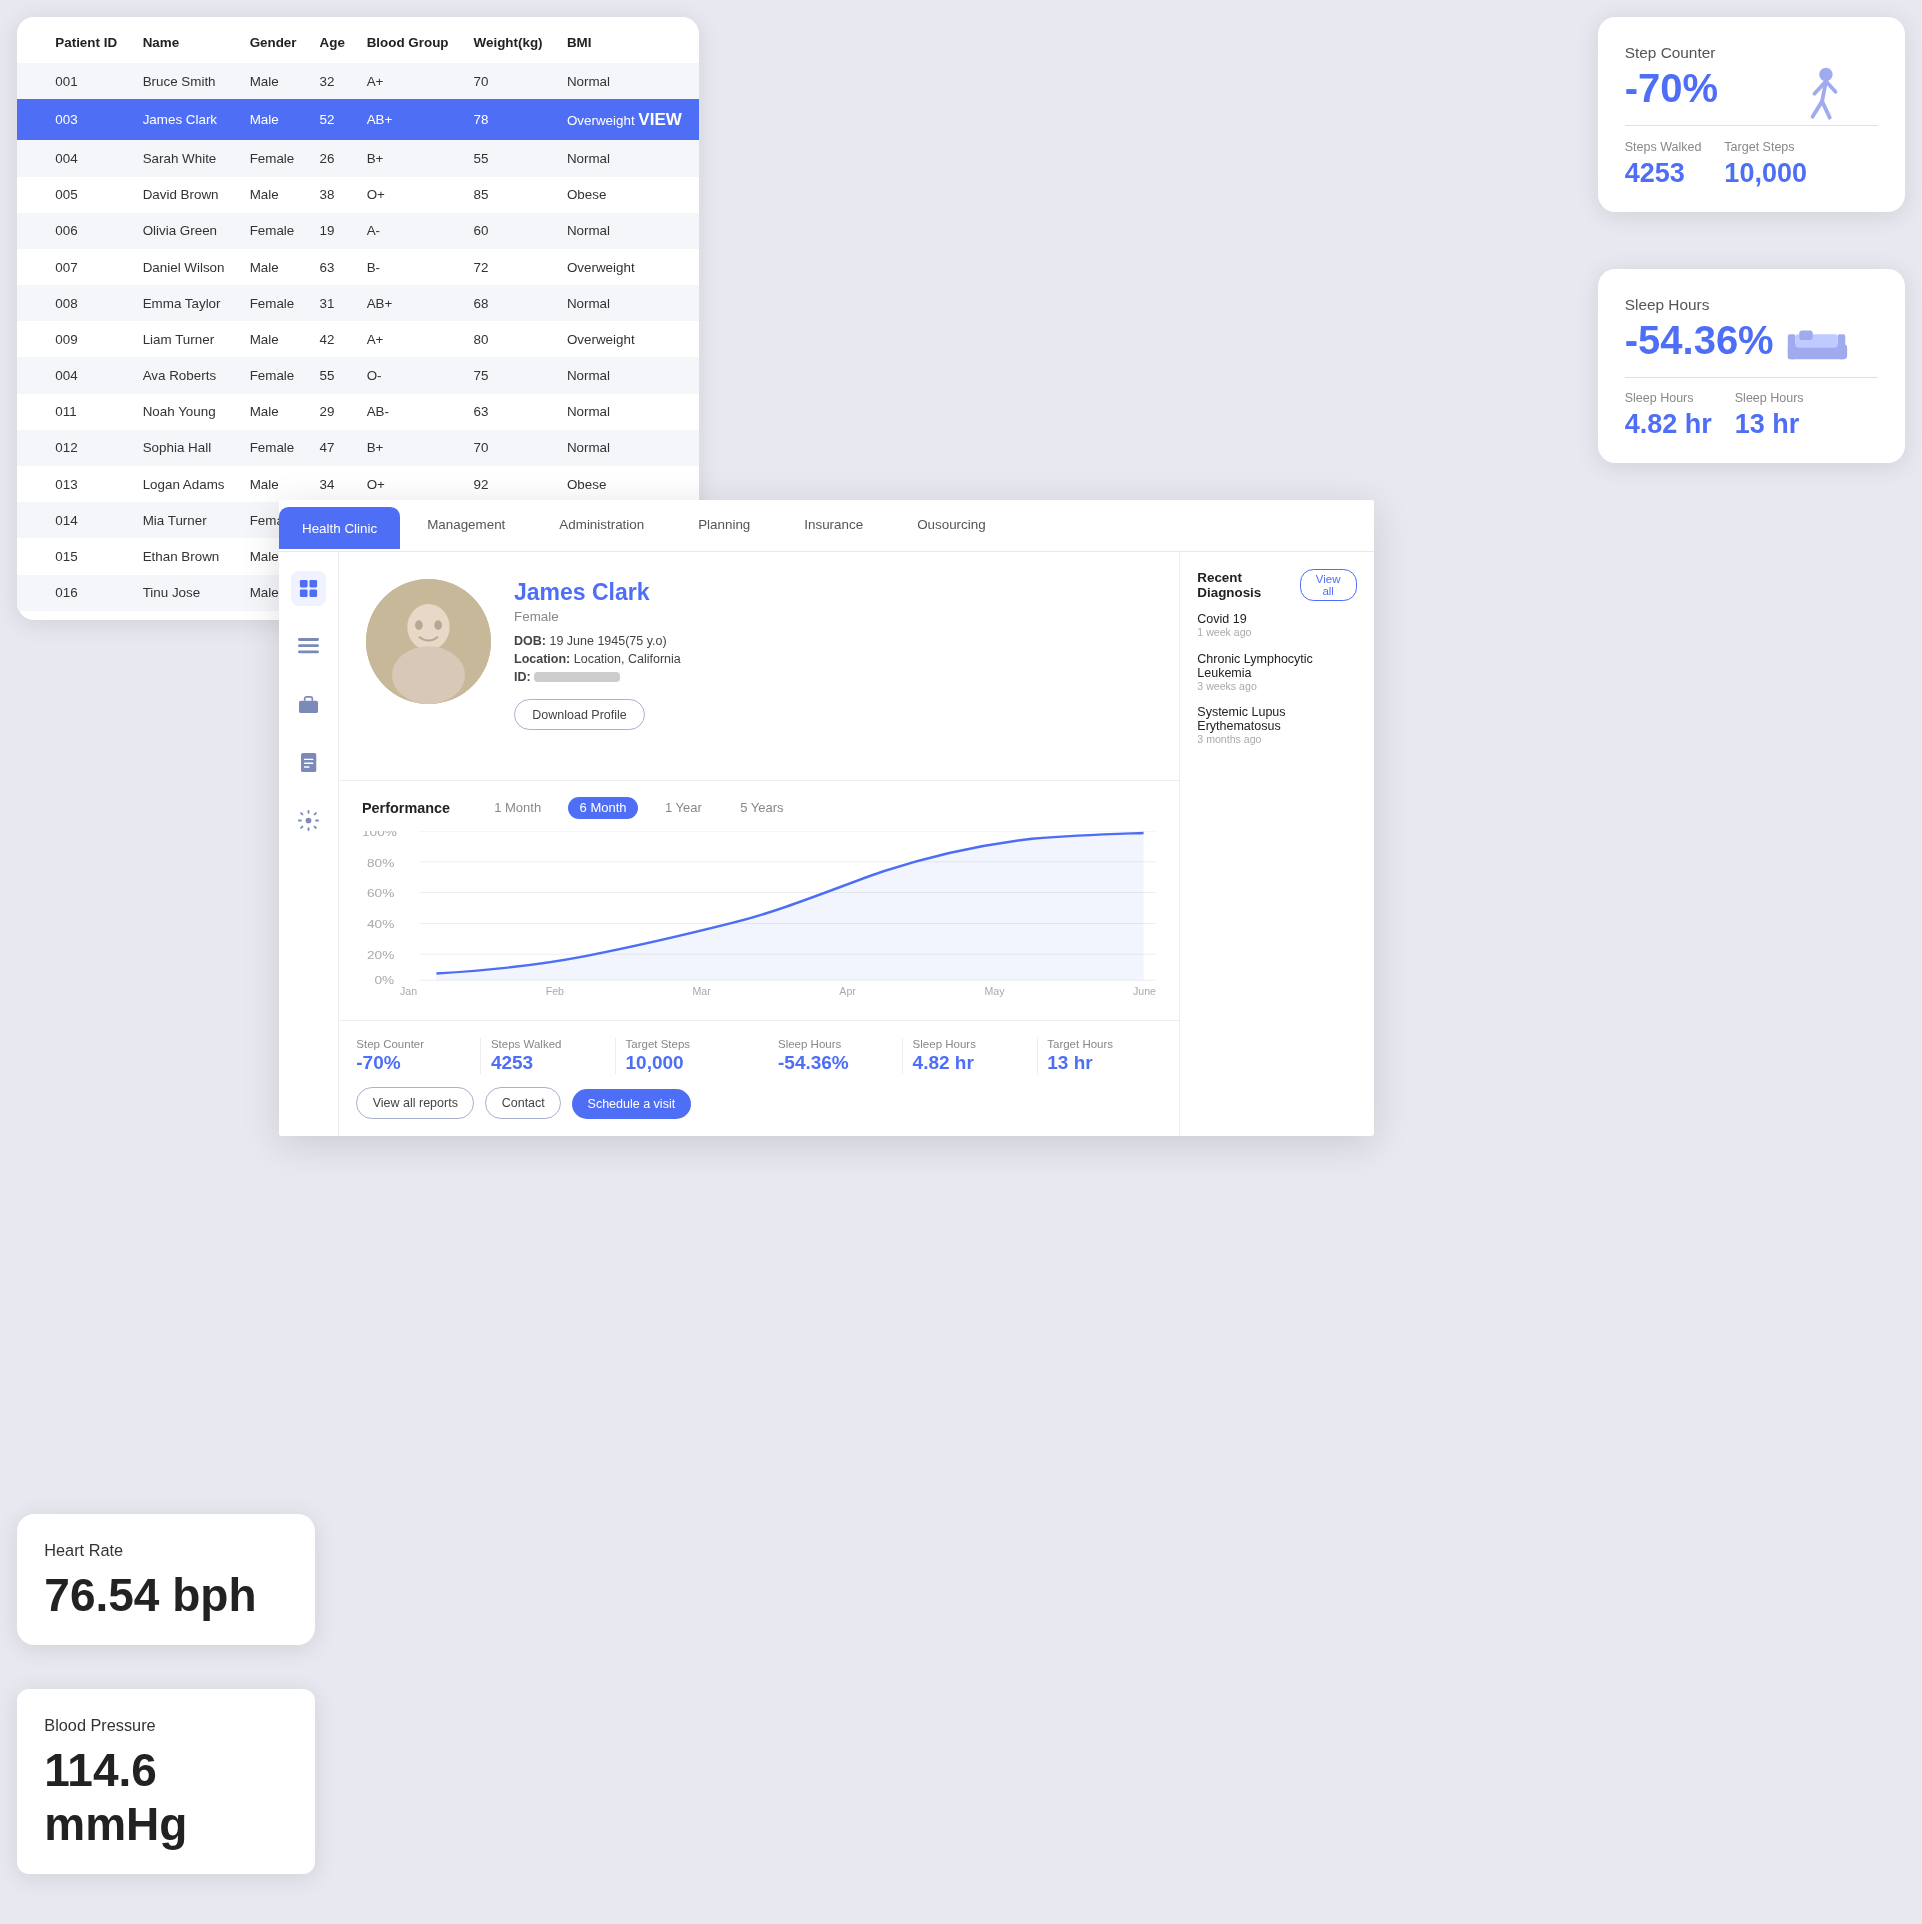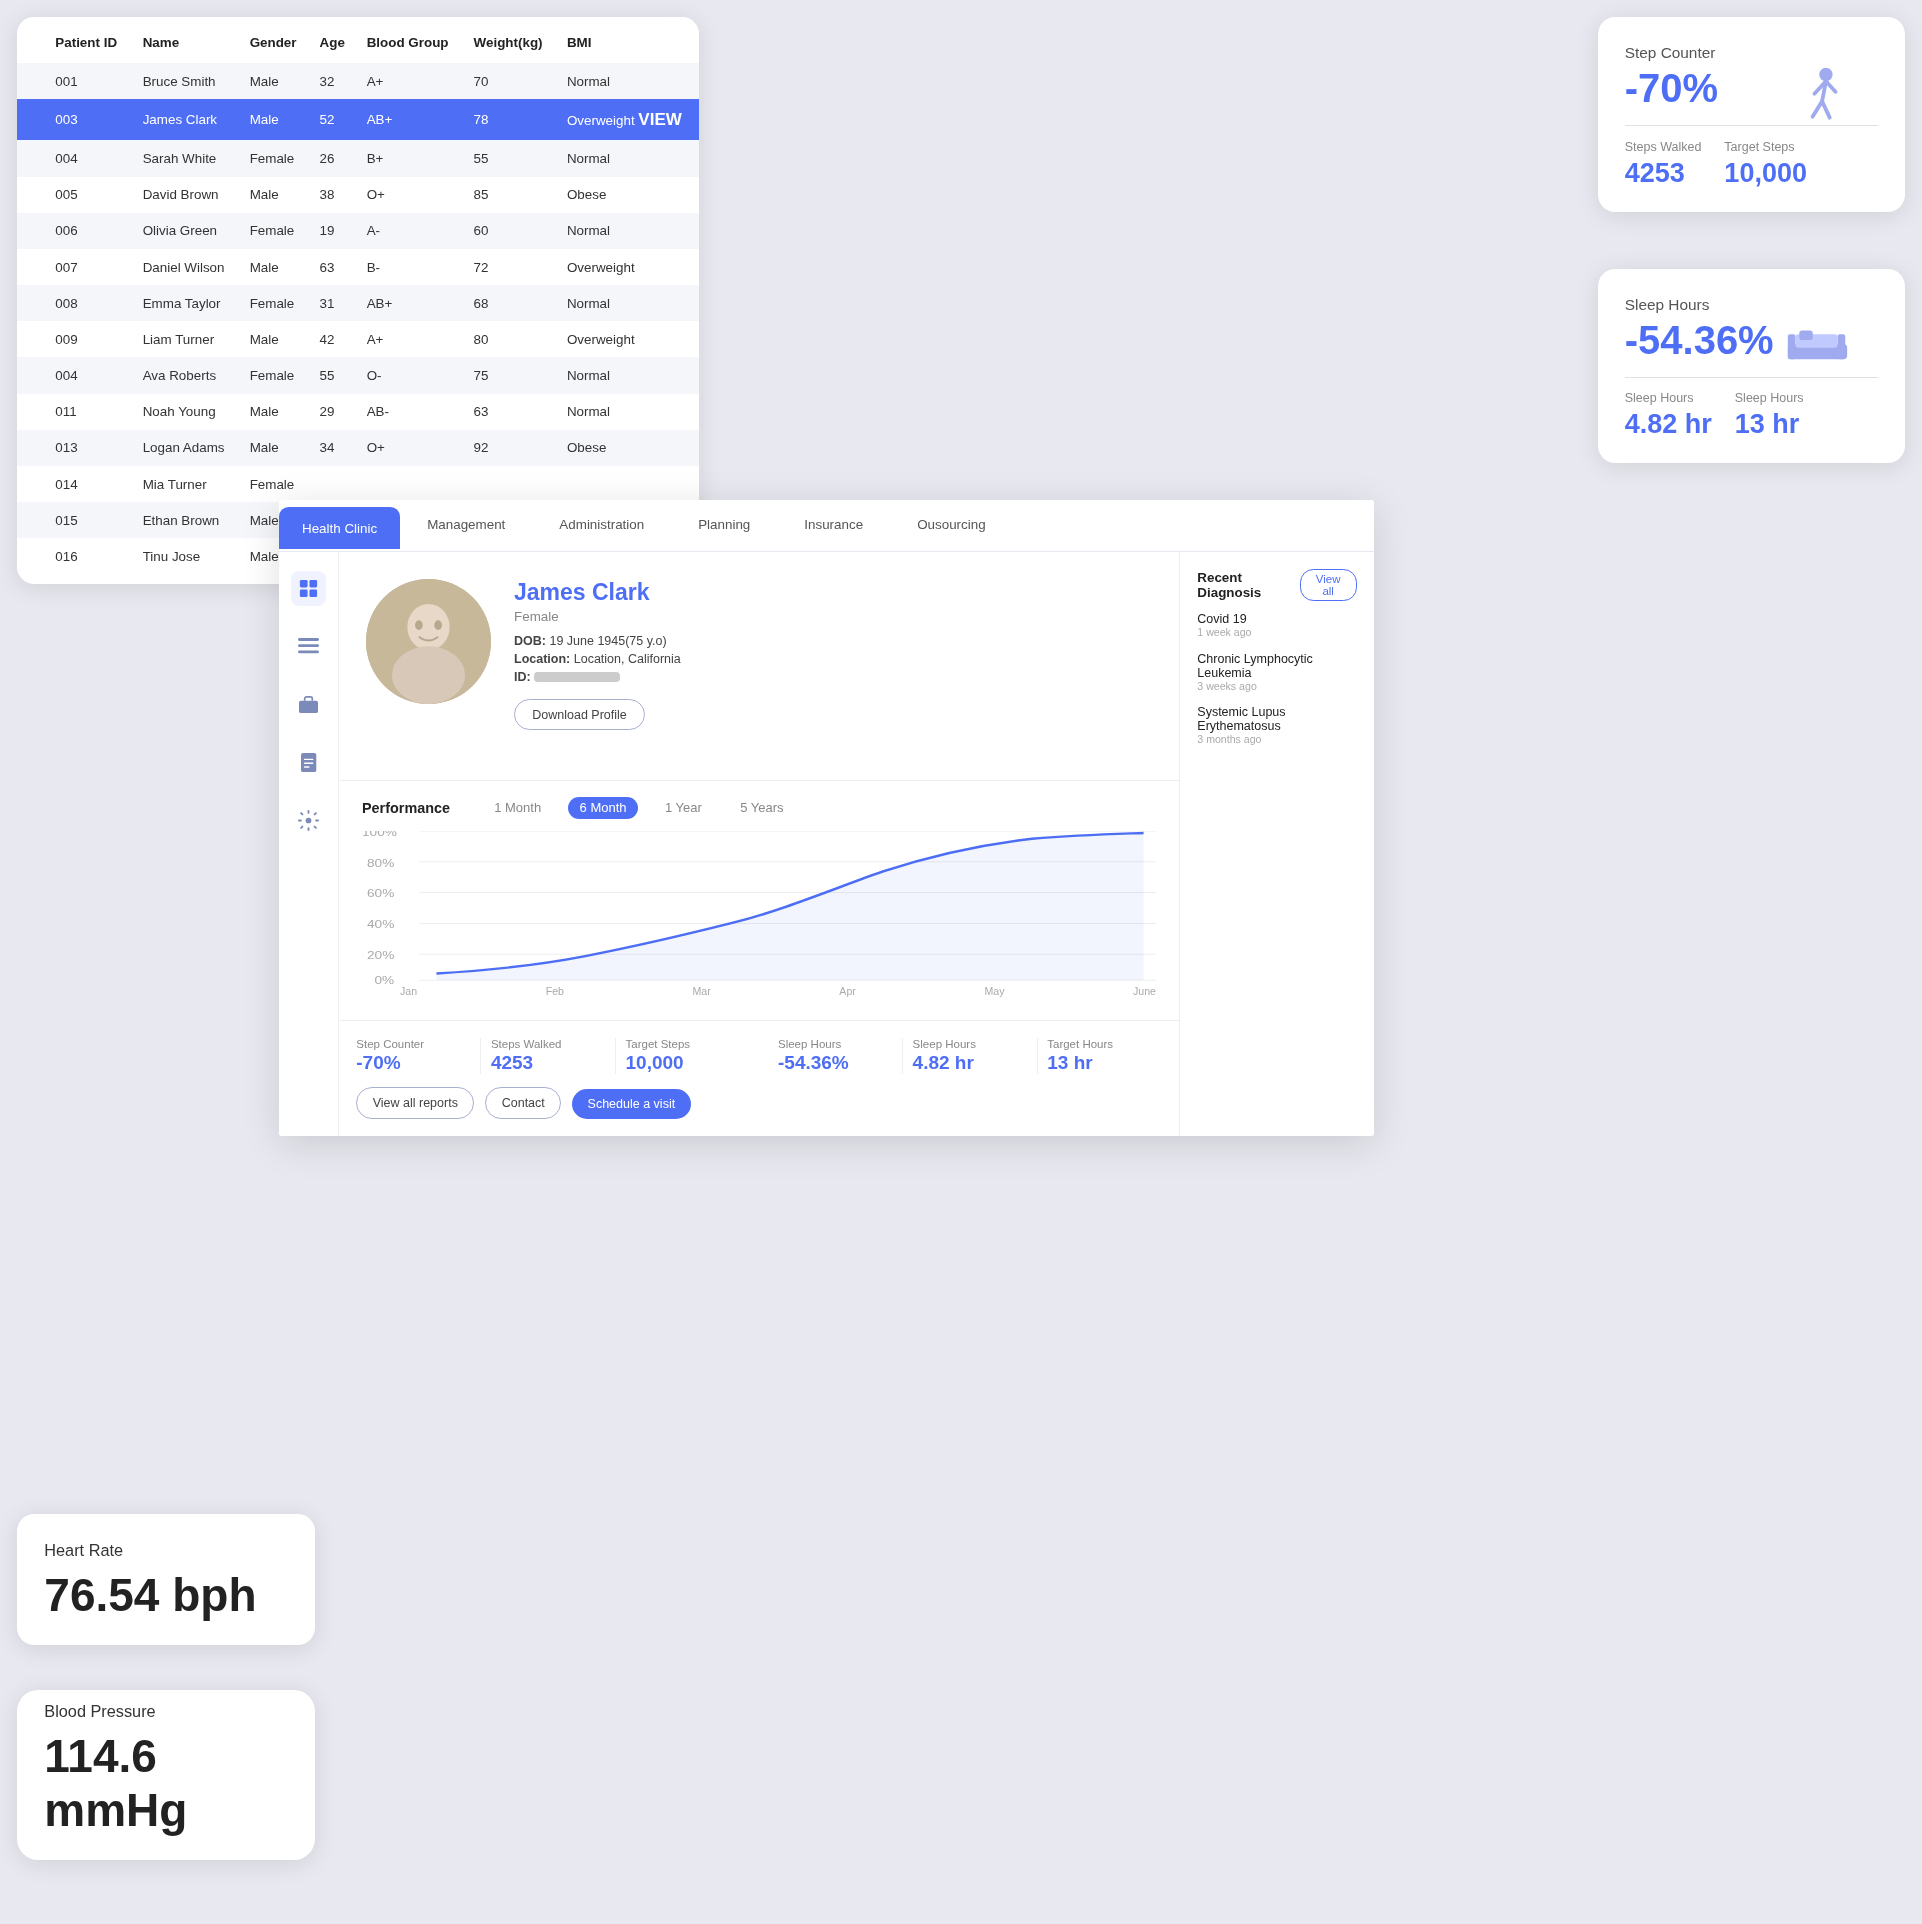--- a/index.html
+++ b/index.html
@@ -162,27 +162,27 @@
     }
     .heart-rate-card .card-value {
       font-size: 46px;
       font-weight: 700;
       color: #222;
     }
 
     
     .bp-card {
       position: absolute;
-      bottom: 64px;
+      bottom: 50px;
       left: 17.3px;
       width: 298px;
       background: #fff;
-      border-radius: 21px;
+      border-radius: 12px;
       box-shadow: 0 3.8px 23px rgba(0,0,0,0.10);
-      padding: 12px 27px 23px 27px;
+      padding: 27px 27px 23px 27px;
     }
     .bp-card .card-label {
       font-size: 16.3px;
       color: #333;
       font-weight: 500;
       margin-bottom: 7.7px;
     }
     .bp-card .card-value {
       font-size: 46px;
       font-weight: 700;
@@ -553,20 +553,29 @@
         <tr>
           <td>011</td>
           <td>Noah Young</td>
           <td>Male</td>
           <td>29</td>
           <td>AB-</td>
           <td>63</td>
           <td>Normal</td>
         </tr>
         <tr>
+          <td>012</td>
+          <td>Sophia Hall</td>
+          <td>Female</td>
+          <td>47</td>
+          <td>B+</td>
+          <td>70</td>
+          <td>Normal</td>
+        </tr>
+        <tr>
           <td>013</td>
           <td>Logan Adams</td>
           <td>Male</td>
           <td>34</td>
           <td>O+</td>
           <td>92</td>
           <td>Obese</td>
         </tr>
         <tr>
           <td>014</td>

